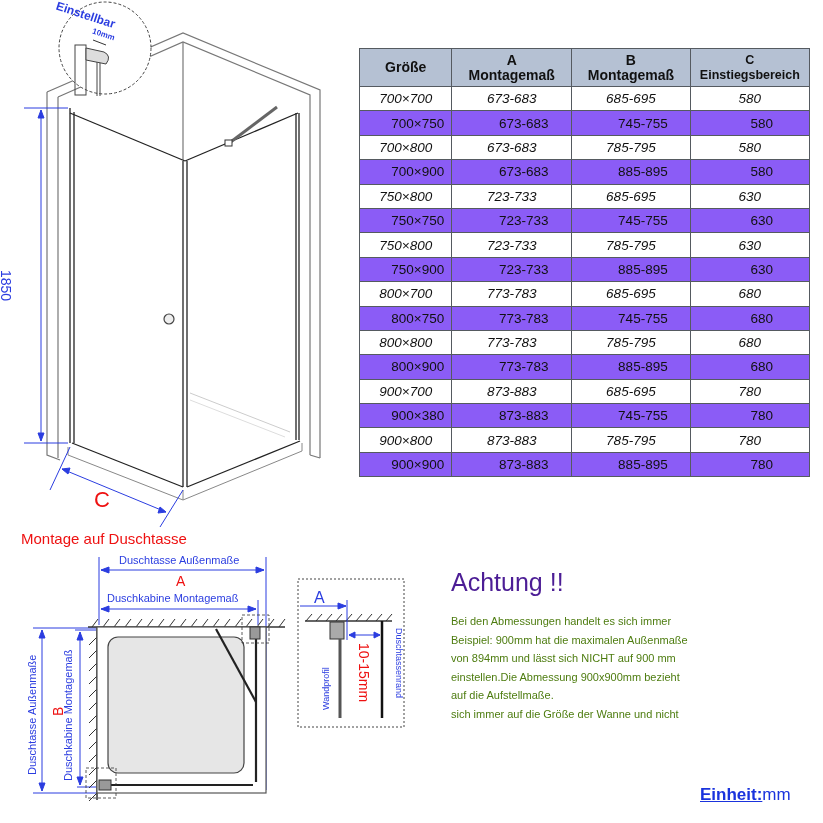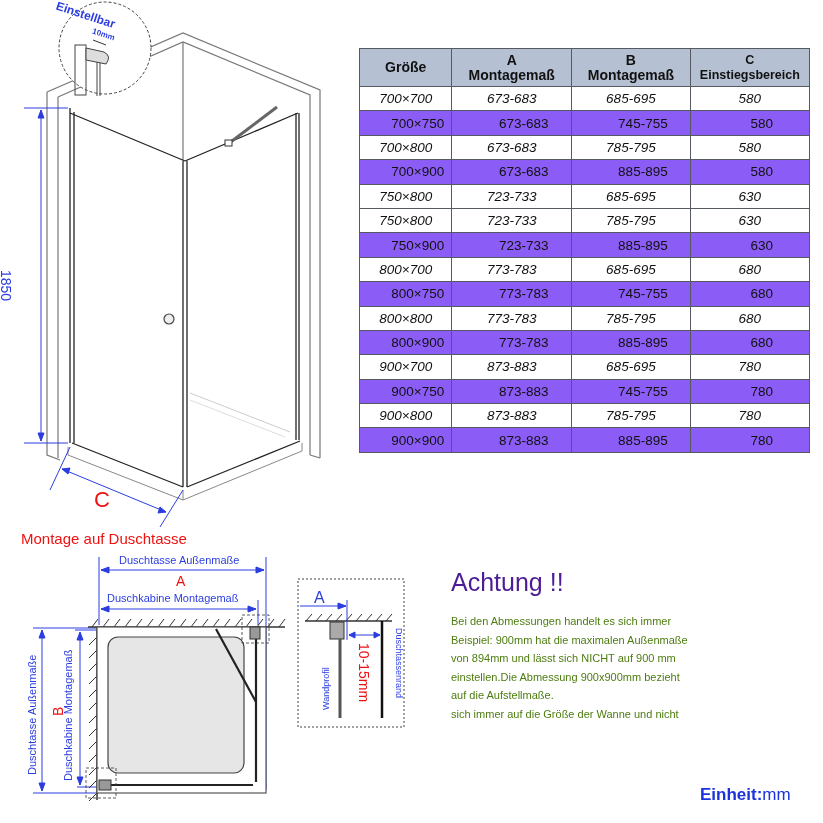--- a/index.html
+++ b/index.html
@@ -11,21 +11,21 @@
   .spec-table th, .spec-table td { border:1px solid #555a60; text-align:center; padding:0; color:#111; }
   .spec-table th { background:#b5c1d3; font-weight:bold; font-size:14px; line-height:15px; height:37px; }
   .spec-table td { font-size:13.5px; height:23.4px; }
   .spec-table tr.alt td { background:#8b5cf6;padding-left:24px; }
   .spec-table tr.plain td { background:#ffffff;font-style:italic; }
   .col-g { width:92px; } .col-a { width:120px; } .col-b { width:119px; } .col-c { width:119px; }
   .achtung-title { left:451px; top:568px; font-size:25px; color:#4c1d95; }
   .achtung-body { left:451px; top:612px; width:340px; font-size:11px; line-height:18.6px; color:#4d7c0f; }
   .achtung-body span { display:block; white-space:nowrap; }
   .unit { left:700px; top:785px; font-size:17px; color:#1a33dd; }
-  .unit b { font-weight:bold; }
+  .unit b { font-weight:bold;text-decoration:underline; }
   .unit span.val { font-weight:normal; }
   .blue-label { color:#2b3de0; font-size:11px; white-space:nowrap; }
   .red-label { color:#ee1111; }
 </style>
 </head>
 <body>
 
 <svg class="draw" width="823" height="823">
 
   <g stroke="#777" stroke-width="1.2" fill="none">
@@ -131,20 +131,26 @@
         <td>673-683</td>
         <td>885-895</td>
         <td>580</td>
       </tr>
     <tr class="plain">
         <td>750×800</td>
         <td>723-733</td>
         <td>685-695</td>
         <td>630</td>
       </tr>
+    <tr class="alt">
+        <td>750×750</td>
+        <td>723-733</td>
+        <td>745-755</td>
+        <td>630</td>
+      </tr>
     <tr class="plain">
         <td>750×800</td>
         <td>723-733</td>
         <td>785-795</td>
         <td>630</td>
       </tr>
     <tr class="alt">
         <td>750×900</td>
         <td>723-733</td>
         <td>885-895</td>
@@ -174,21 +180,21 @@
         <td>885-895</td>
         <td>680</td>
       </tr>
     <tr class="plain">
         <td>900×700</td>
         <td>873-883</td>
         <td>685-695</td>
         <td>780</td>
       </tr>
     <tr class="alt">
-        <td>900×750</td>
+        <td>900×380</td>
         <td>873-883</td>
         <td>745-755</td>
         <td>780</td>
       </tr>
     <tr class="plain">
         <td>900×800</td>
         <td>873-883</td>
         <td>785-795</td>
         <td>780</td>
       </tr>

